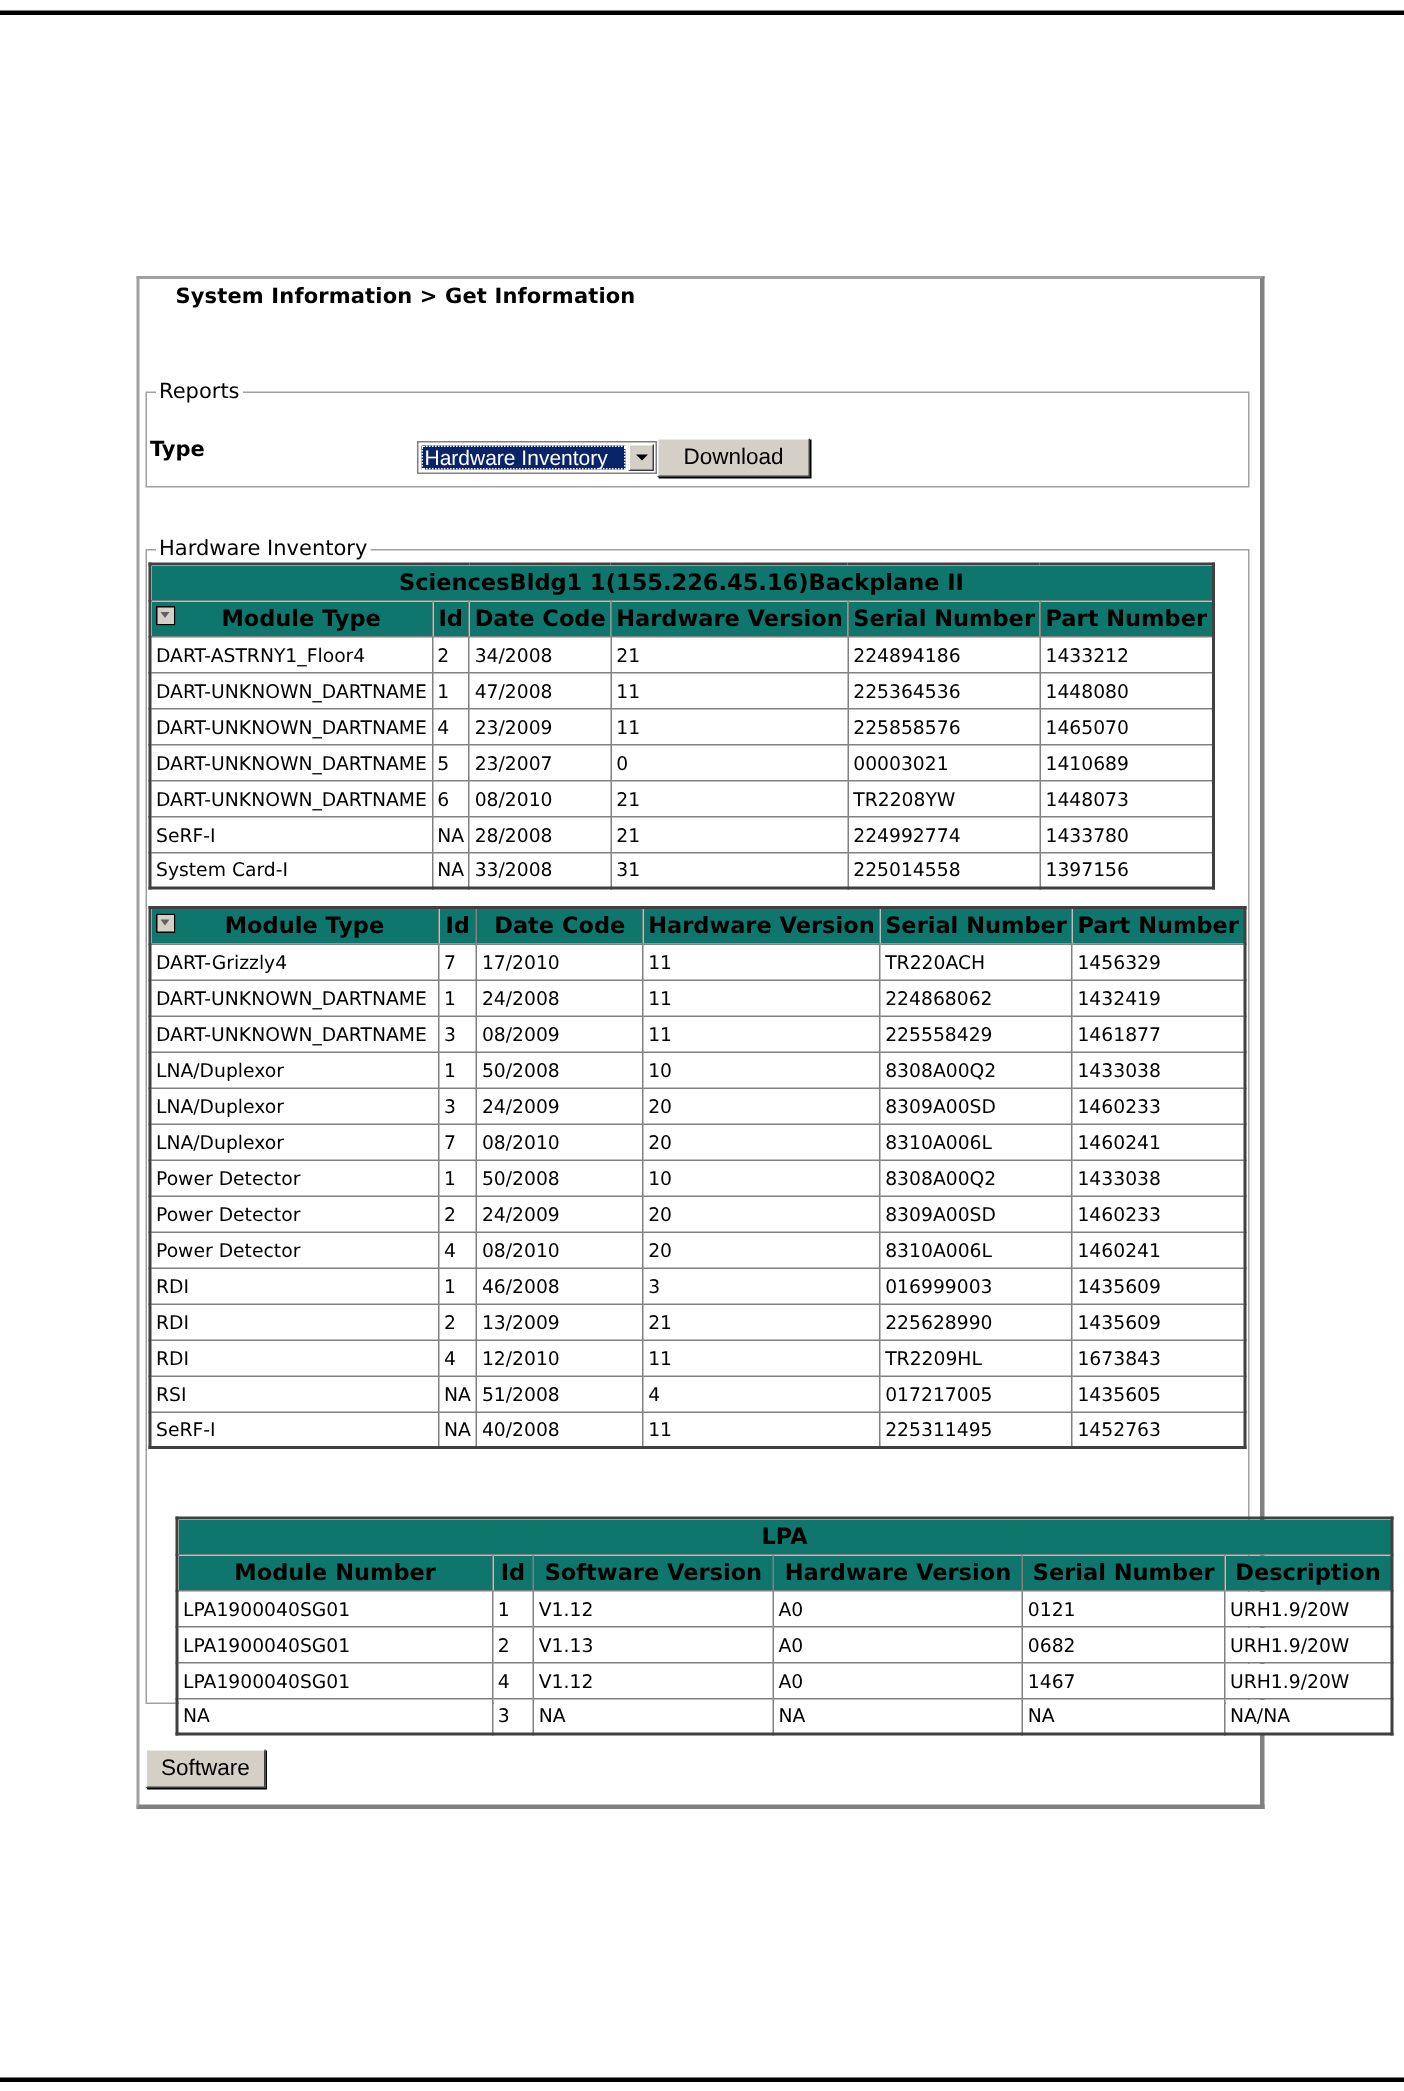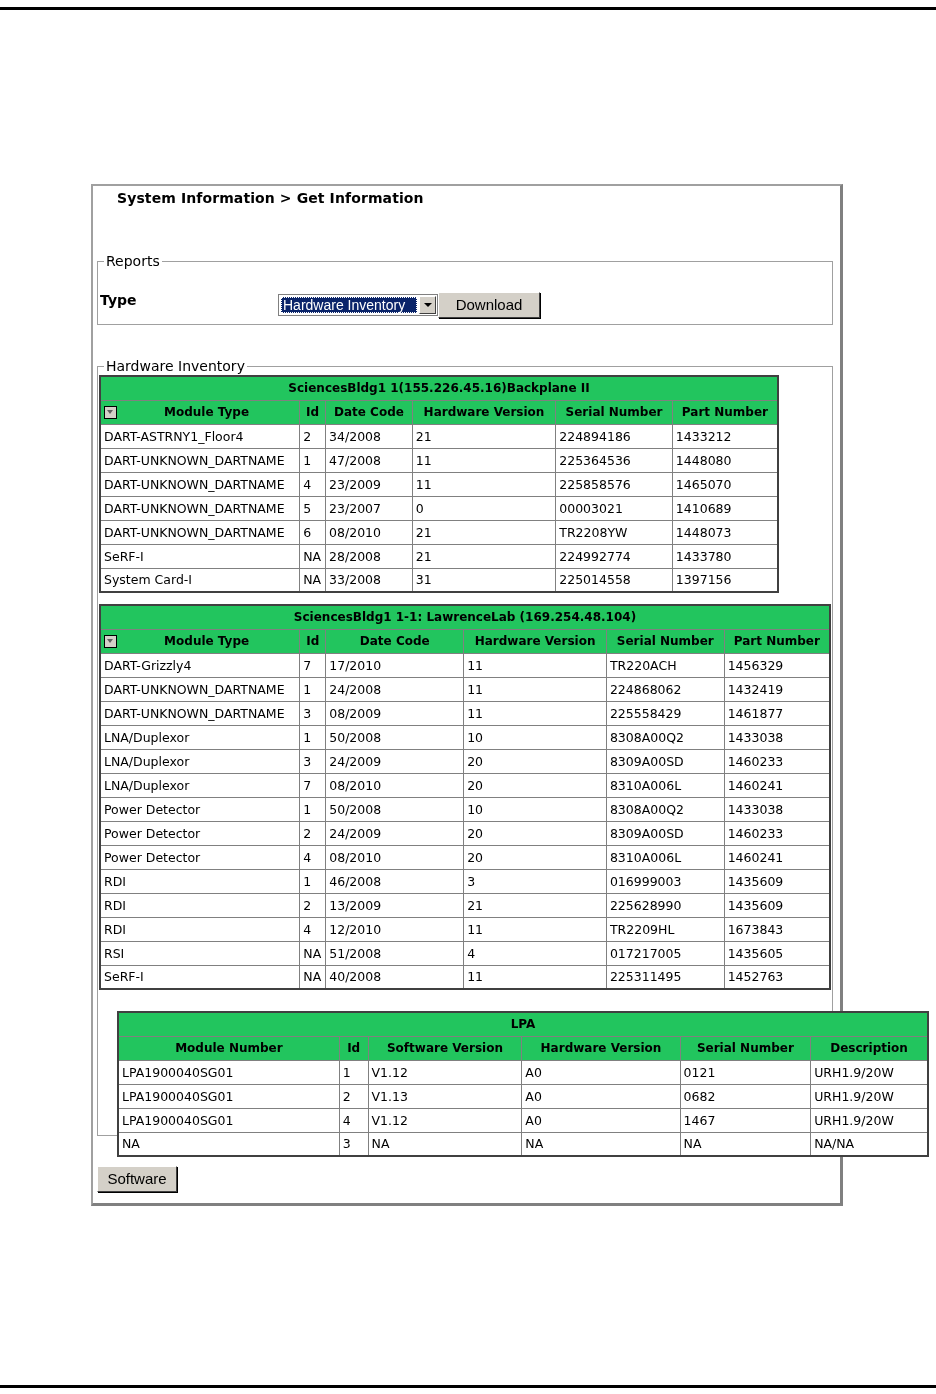--- a/index.html
+++ b/index.html
@@ -39,21 +39,21 @@
          font-family:"Liberation Sans", sans-serif; font-size:15px; color:#000;
          text-align:center; box-sizing:border-box; cursor:pointer; }
   .download { left:340px; top:30px; width:102px; height:26px; line-height:24px; }
 
   .hwinv { left:4px; top:180px; width:736px; height:770px; }
 
   table.inv { position:absolute; border-collapse:collapse; font-size:12.5px;
               border:2px solid #404040; box-sizing:border-box; }
   table.inv td, table.inv th { border:1px solid #808080; height:24px; padding:0 3px;
               white-space:nowrap; overflow:hidden; box-sizing:border-box; }
-  table.inv th { background:#22c55e; font-weight:bold; font-size:12px; text-align:center; }
+  table.inv th { background:#0f766e; font-weight:bold; font-size:15px; text-align:center; }
   table.inv th.title { text-align:center; }
   table.inv td { background:#fff; text-align:left; }
   .sorticon { display:inline-block; width:11px; height:11px; border:1px solid #000;
               position:relative; vertical-align:middle; float:left; margin-top:1px; background:#d4d0c8;}
   .sorticon:after { content:""; position:absolute; left:2px; top:3px;
                     border-left:3px solid transparent; border-right:3px solid transparent;
                     border-top:4px solid #606060; }
 
   #t1 { left:99px; top:375px; width:680px; }
   #t2 { left:99px; top:604px; width:732px; }
@@ -170,23 +170,20 @@
   <colgroup>
       <col style="width:200px">
       <col style="width:26px">
       <col style="width:139px">
       <col style="width:143px">
       <col style="width:118px">
       <col style="width:106px">
     </colgroup>
   <thead>
     <tr>
-        <th class="title" colspan="6">SciencesBldg1 1-1: LawrenceLab (169.254.48.104)</th>
-      </tr>
-    <tr>
       <th><span class="sorticon"></span><span>Module Type</span></th>
       <th>Id</th>
       <th>Date Code</th>
       <th>Hardware Version</th>
       <th>Serial Number</th>
       <th>Part Number</th>
     </tr>
   </thead>
   <tbody>
       <tr>

